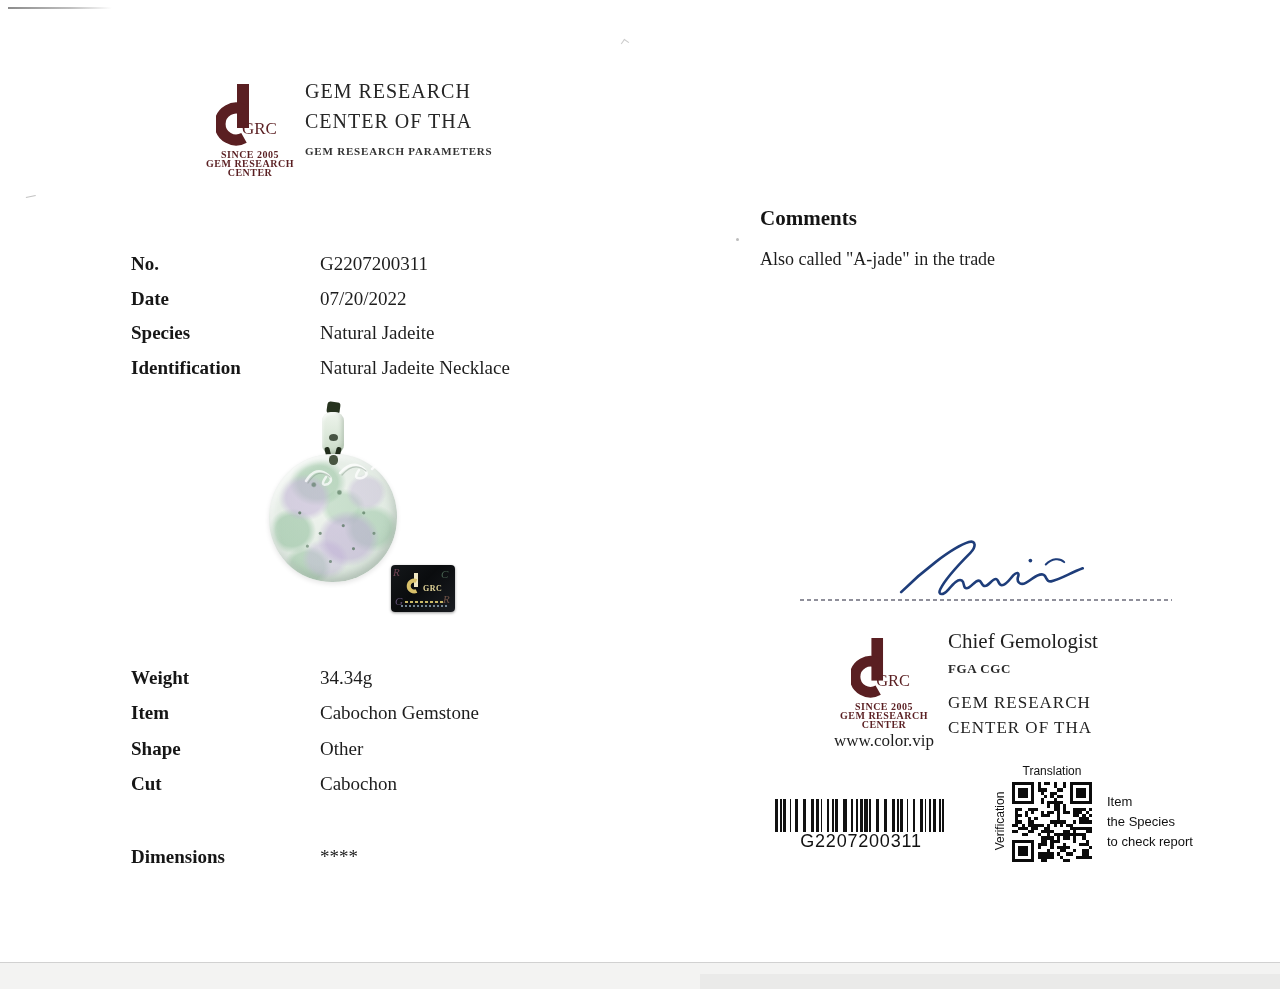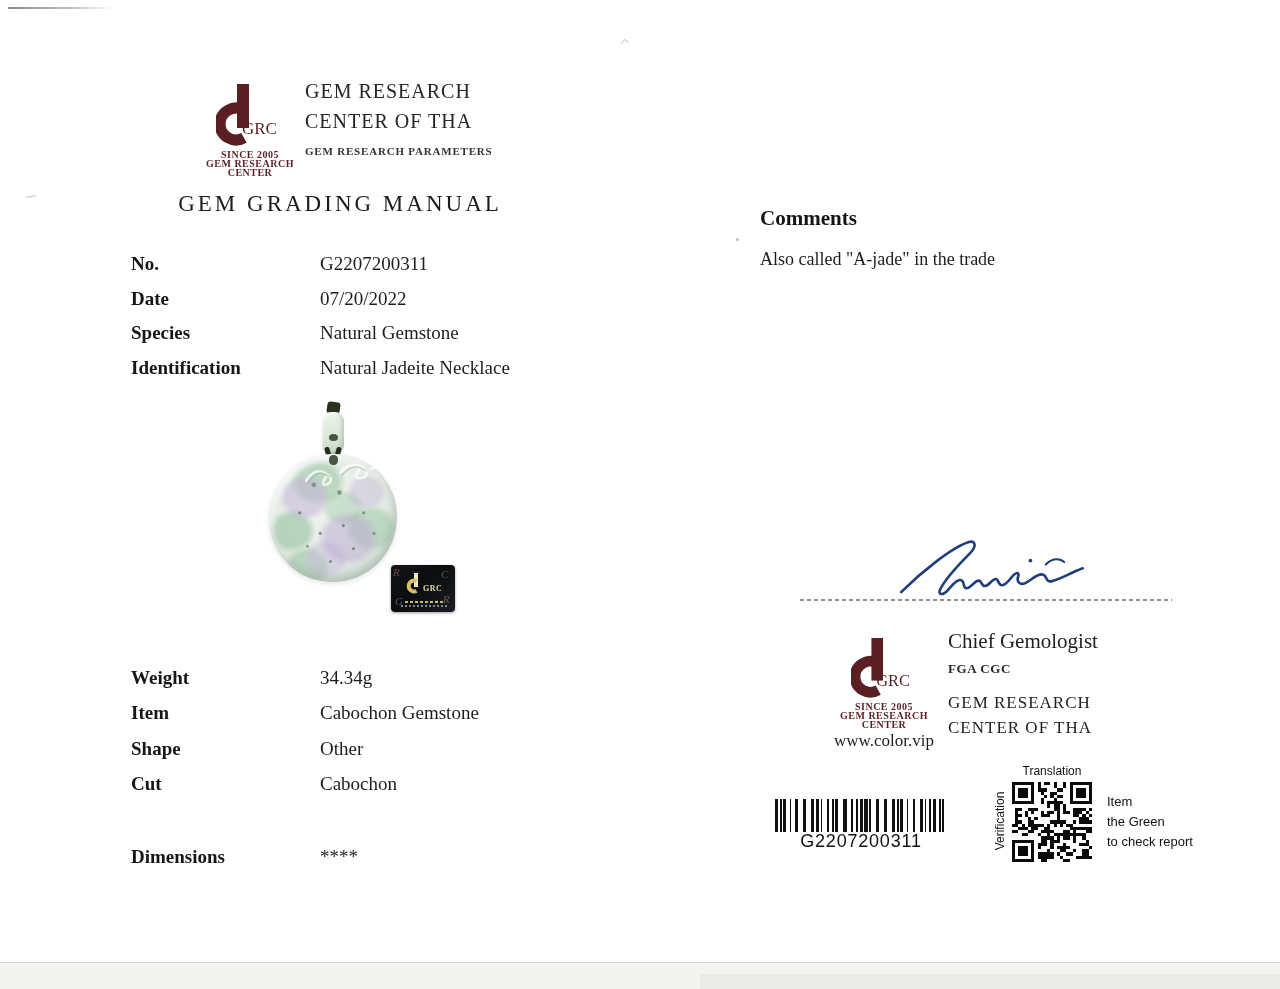--- a/index.html
+++ b/index.html
@@ -135,33 +135,32 @@
     <div class="logo-tiny">SINCE 2005</div>
     <div class="logo-tiny">GEM RESEARCH CENTER</div>
   </div>
 
   <div class="abs org-block">
     <div class="org-line">GEM RESEARCH</div>
     <div class="org-line org-line2">CENTER OF THA</div>
     <div class="org-sub">GEM RESEARCH PARAMETERS</div>
   </div>
 
-  <div class="abs doc-title">GEM GRADING MANUAL</div>
 
   <div class="abs frow" style="top:253px">
     <span class="flabel">No.</span>
     <span class="fvalue">G2207200311</span>
   </div>
   <div class="abs frow" style="top:288px">
     <span class="flabel">Date</span>
     <span class="fvalue">07/20/2022</span>
   </div>
   <div class="abs frow" style="top:322px">
     <span class="flabel">Species</span>
-    <span class="fvalue">Natural Gemstone</span>
+    <span class="fvalue">Natural Jadeite</span>
   </div>
   <div class="abs frow" style="top:357px">
     <span class="flabel">Identification</span>
     <span class="fvalue">Natural Jadeite Necklace</span>
   </div>
 
   <div class="abs cord-top"></div>
   <div class="abs bail"></div>
   <div class="abs bail-hole"></div>
   <div class="abs cord-l"></div>
@@ -929,21 +928,21 @@
       <i style="background: rgb(255, 255, 255);"></i>
       <i style="background: rgb(255, 255, 255);"></i>
       <i style="background: rgb(255, 255, 255);"></i>
       <i style="background: rgb(255, 255, 255);"></i>
       <i style="background: rgb(255, 255, 255);"></i>
       <i style="background: rgb(255, 255, 255);"></i>
       <i style="background: rgb(255, 255, 255);"></i>
     </div>
   <div class="abs qr-cap">
     <div>Item</div>
-    <div>the Green</div>
+    <div>the Species</div>
     <div>to check report</div>
   </div>
 
 
   <div class="abs scan-bot-strip"></div>
   <div class="abs scan-bot-strip2"></div>
   <div class="abs scan-bot-line"></div>
 
 </div>
 

